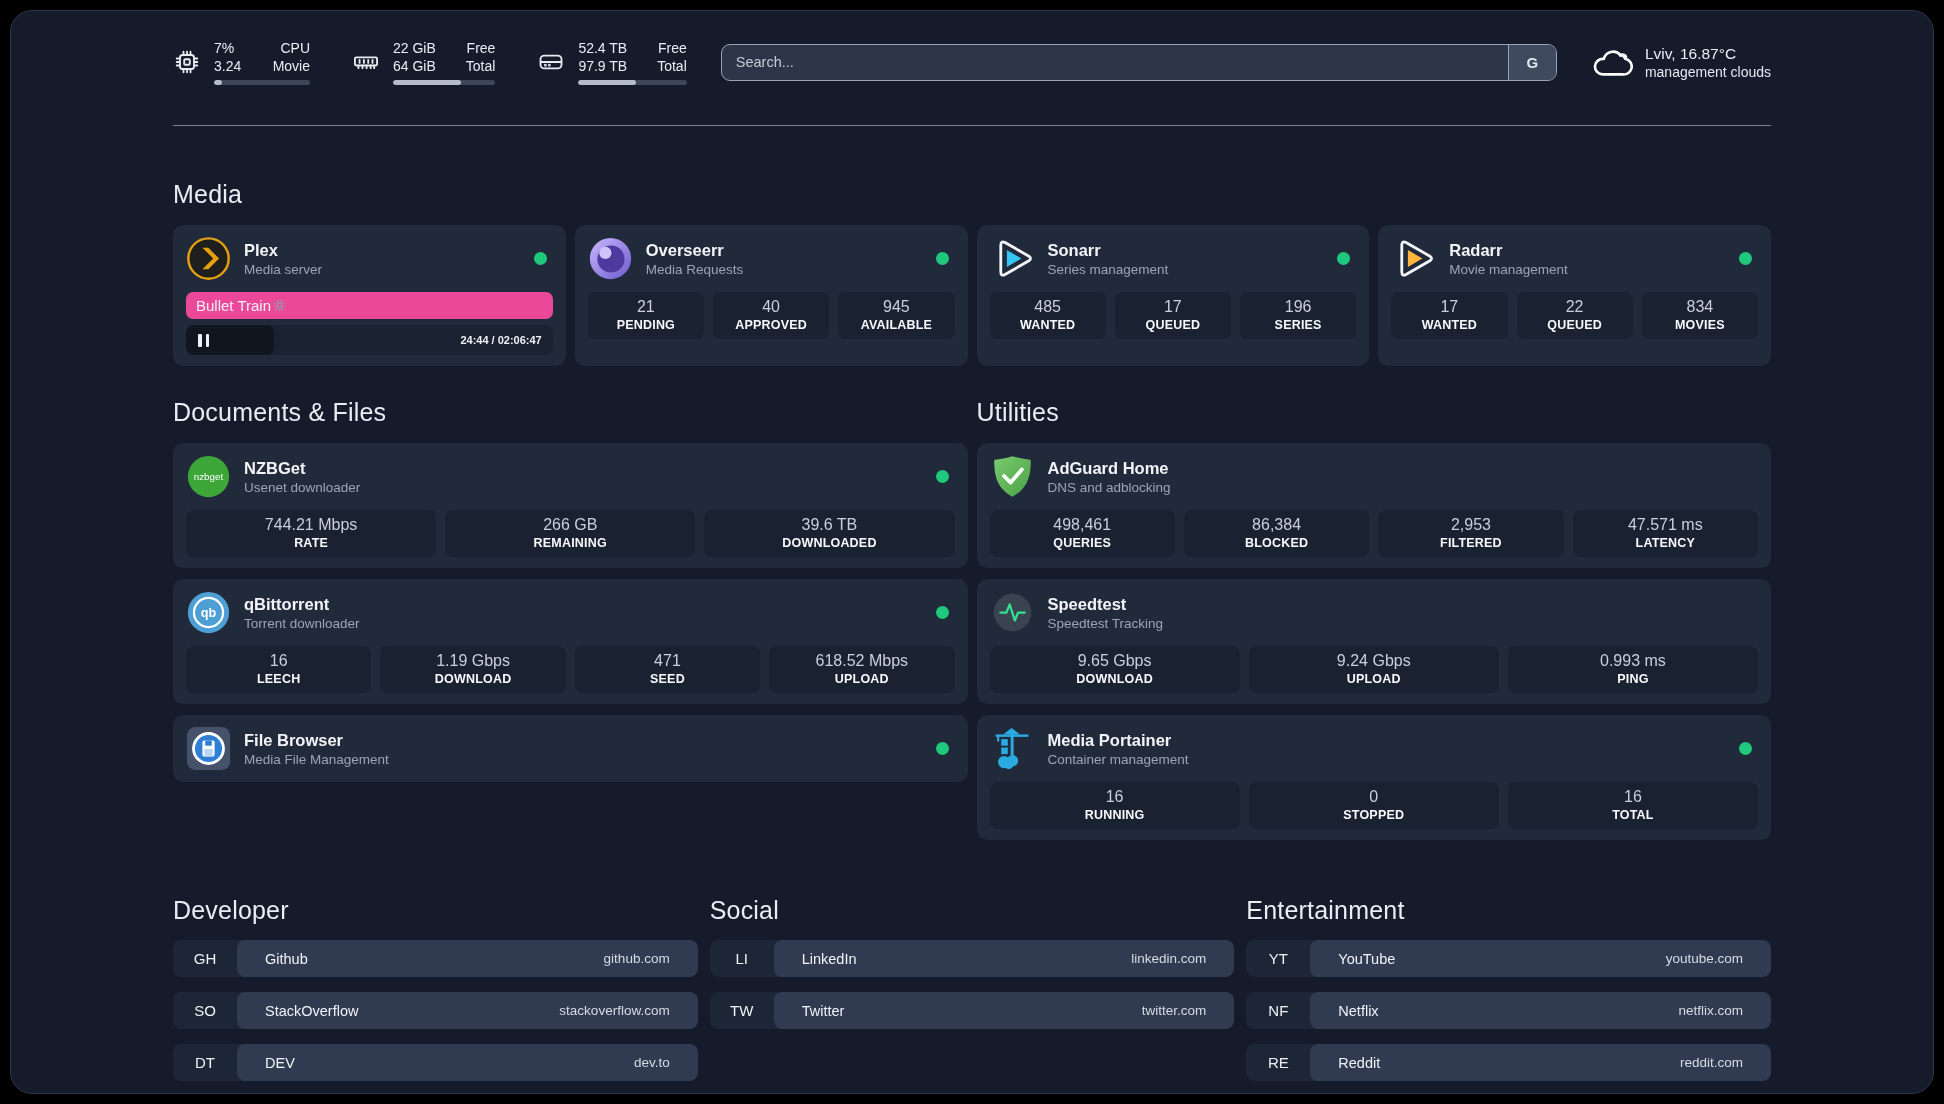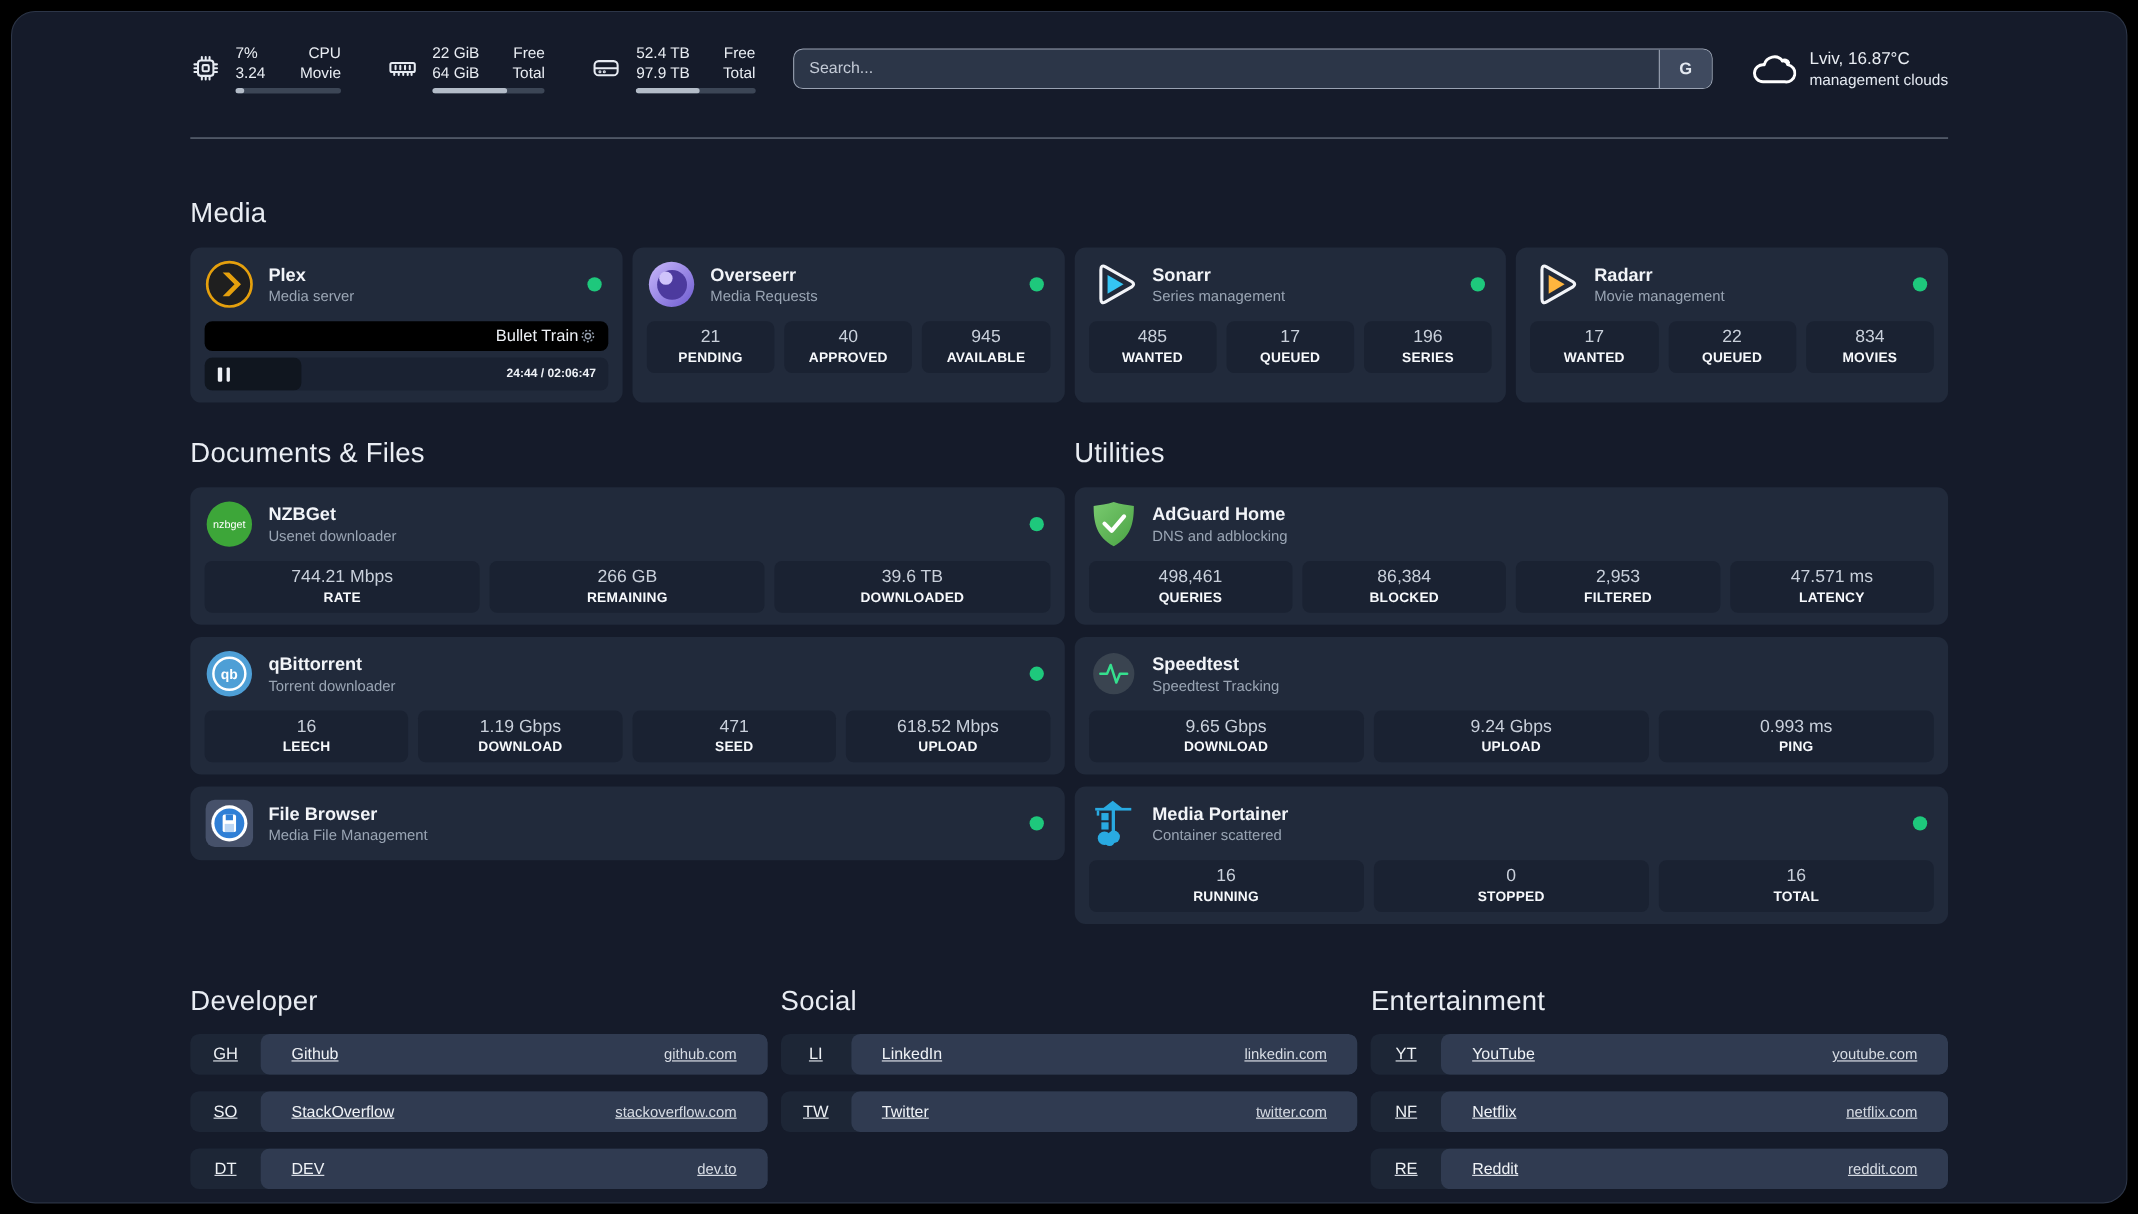--- a/index.html
+++ b/index.html
@@ -62,31 +62,31 @@
   .svc-icon svg { width:100%; height:100%; display:block; }
   .svc-title { font-size:16.5px; font-weight:600; color:#f2f4f8; }
   .svc-sub { font-size:13.5px; color:#9aa5b4; margin-top:2px; }
   .status-dot { width:13px; height:13px; border-radius:50%; background:#1ec87c; margin-left:auto; margin-right:6px; flex:none; }
   .stats { display:flex; gap:9px; margin-top:11px; }
   .stat { flex:1; background:#1a2232; border-radius:7px; padding:6px 4px 7px; text-align:center; }
   .stat-v { font-size:16px; color:#c9d0db; }
   .stat-l { font-size:12.5px; font-weight:700; color:#f7f9fc; margin-top:2px; letter-spacing:.2px; }
 
   
-  .np-row1 { background:#000000; border-radius:7px; margin-top:11px; height:27px; display:flex; align-items:center; justify-content:flex-end; padding:0 10px; font-size:15px; color:#eef1f6; }
+  .np-row1 { background:#ec4899; border-radius:7px; margin-top:11px; height:27px; display:flex; align-items:center; justify-content:flex-start; padding:0 10px; font-size:15px; color:#eef1f6; }
   .np-gear { width:17px; height:17px; color:#929cab; cursor:pointer; }
   .np-gear svg { width:100%; height:100%; }
   .np-row2 { background:#1a2232; border-radius:7px; margin-top:6px; height:30px; position:relative; display:flex; align-items:center; overflow:hidden; }
   .np-progress { position:absolute; left:0; top:0; bottom:0; background:#10161f; border-radius:7px; }
   .np-pause { position:relative; display:flex; gap:4px; margin-left:12px; cursor:pointer; }
   .np-pause span { width:3.5px; height:13px; background:#eef1f6; border-radius:1px; }
   .np-time { margin-left:auto; margin-right:11px; position:relative; font-size:11px; font-weight:600; color:#eef1f6; }
 
   
-  .bm-row { display:flex; align-items:stretch; height:37px; background:#1d2636; border-radius:8px; margin-top:15px; overflow:hidden; cursor:pointer;text-decoration:underline; }
+  .bm-row { display:flex; align-items:stretch; height:37px; background:#1d2636; border-radius:8px; margin-top:15px; overflow:hidden; cursor:pointer; }
   .bm-abbr { width:64px; flex:none; display:flex; align-items:center; justify-content:center; font-size:15px; color:#eef1f5; }
   .bm-main { flex:1; background:#303b51; border-radius:8px; display:flex; align-items:center; justify-content:space-between; padding:0 28px; }
   .bm-name { font-size:14.5px; color:#f0f3f7; }
   .bm-url { font-size:13.5px; color:#d7dce4; }
 </style>
 </head>
 <body>
 
 <div class="frame">
 <div class="content">
@@ -503,21 +503,21 @@
                 <rect x="7.5" y="11.5" width="2.4" height="5"></rect>
                 <rect x="12" y="14" width="7" height="7"></rect>
                 <rect x="12" y="23" width="7" height="7"></rect>
                 <circle cx="15" cy="38.5" r="6.5"></circle>
                 <circle cx="24" cy="37" r="6"></circle>
                 <circle cx="20" cy="41" r="5"></circle>
               </svg>
             </span>
             <div class="svc-text">
               <div class="svc-title">Media Portainer</div>
-              <div class="svc-sub">Container scattered</div>
+              <div class="svc-sub">Container management</div>
             </div>
             <span class="status-dot"></span>
           </div>
           <div class="stats">
             <div class="stat">
               <div class="stat-v">16</div>
               <div class="stat-l">RUNNING</div>
             </div>
             <div class="stat">
               <div class="stat-v">0</div>

